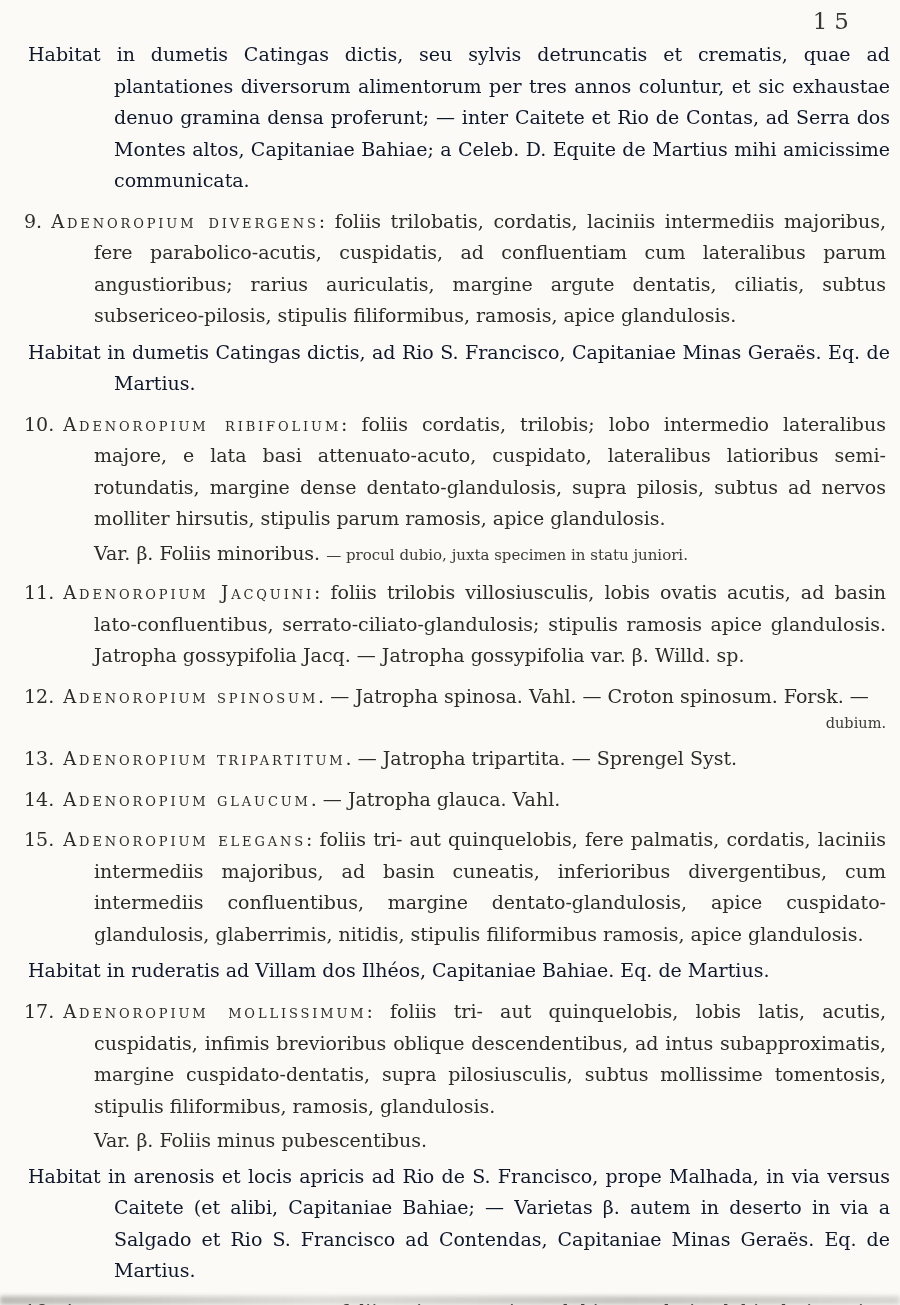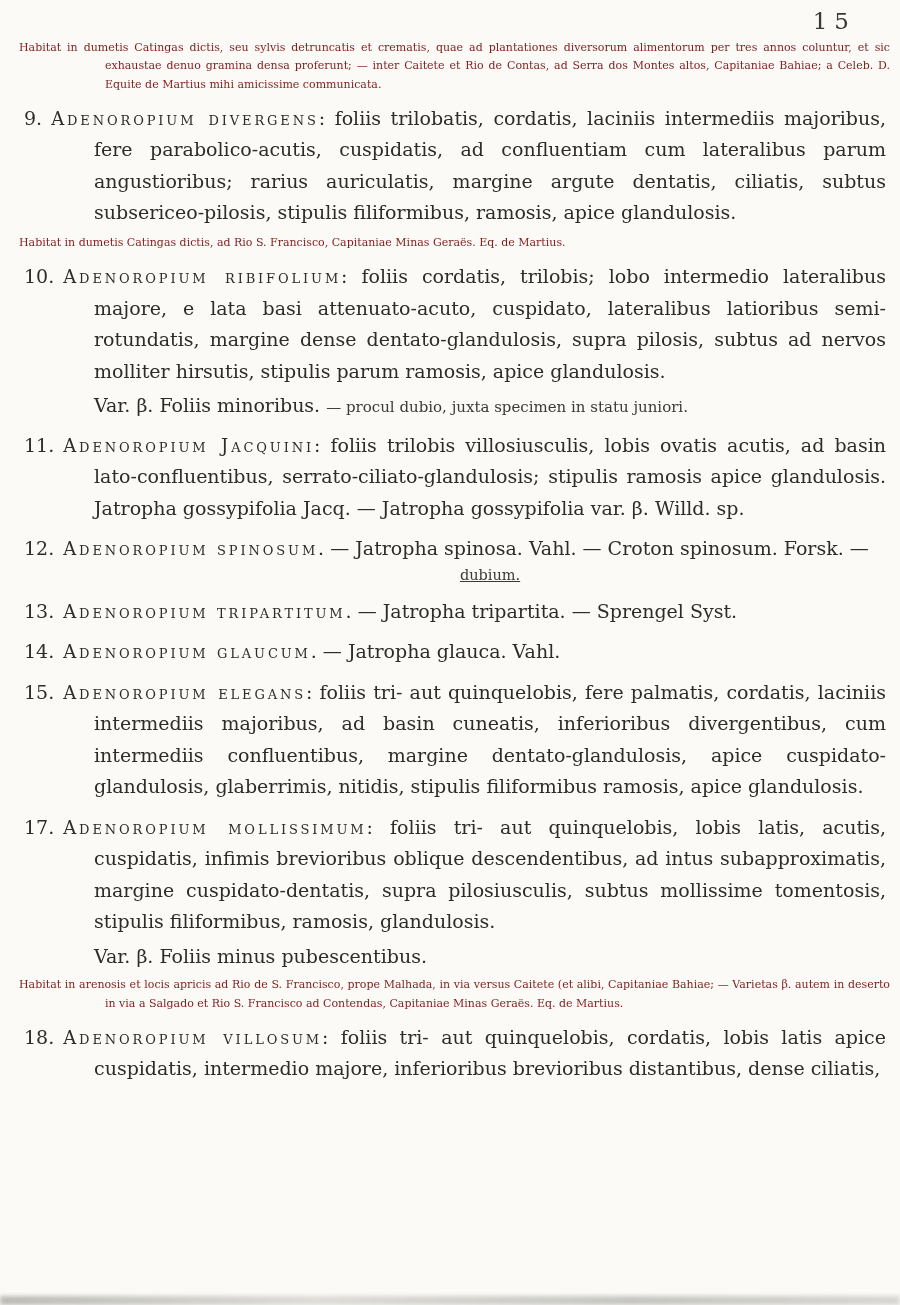--- a/index.html
+++ b/index.html
@@ -18,27 +18,27 @@
   }
   .pagenum{
     position:absolute;
     top:8px;
     right:44px;
     font-size:23px;
     letter-spacing:7px;
     color:#3a3833;
   }
   .habitat{
-    font-size:11px;
+    font-size:19px;
     line-height:1.66;
     text-align:justify;
     padding-left:94px;
     text-indent:-86px;
-    margin:5px 0 5px 3px;
-    color:#7f1d1d;
+    margin:5px 0 5px 12px;
+    color:#0f172a;
   }
   .entry{
     font-size:19px;
     line-height:1.66;
     text-align:justify;
     padding-left:86px;
     text-indent:-70px;
     margin:9px 4px 3px 0;
   }
   .entry .num{
@@ -47,23 +47,22 @@
   .sc{
     font-variant:small-caps;
     letter-spacing:0.16em;
     font-size:18px;
   }
   .note-line{
     display:block;
     text-indent:0;
     font-size:14.5px;
     line-height:1.5;
-    text-align:center;
+    text-align:right;
     color:#3c3a34;
-    text-decoration:underline;
   }
   .variant{
     font-size:19px;
     line-height:1.55;
     margin:4px 0 4px 86px;
     text-align:left;
   }
   .variant .note{
     font-size:15px;
     color:#3c3a34;
@@ -89,19 +88,20 @@
       <div class="habitat">Habitat in dumetis Catingas dictis, seu sylvis detruncatis et crematis, quae ad plantationes diversorum alimentorum per tres annos coluntur, et sic exhaustae denuo gramina densa proferunt; — inter Caitete et Rio de Contas, ad Serra dos Montes altos, Capitaniae Bahiae; a Celeb. D. Equite de Martius mihi amicissime communicata.</div>
       <div class="entry"><span class="num">9.</span><span class="sc">Adenoropium divergens</span><span>: foliis trilobatis, cordatis, laciniis intermediis majoribus, fere parabolico-acutis, cuspidatis, ad confluentiam cum lateralibus parum angustioribus; rarius auriculatis, margine argute dentatis, ciliatis, subtus subsericeo-pilosis, stipulis filiformibus, ramosis, apice glandulosis.</span></div>
       <div class="habitat">Habitat in dumetis Catingas dictis, ad Rio S. Francisco, Capitaniae Minas Geraës. Eq. de Martius.</div>
       <div class="entry"><span class="num">10.</span><span class="sc">Adenoropium ribifolium</span><span>: foliis cordatis, trilobis; lobo intermedio lateralibus majore, e lata basi attenuato-acuto, cuspidato, lateralibus latioribus semi-rotundatis, margine dense dentato-glandulosis, supra pilosis, subtus ad nervos molliter hirsutis, stipulis parum ramosis, apice glandulosis.</span></div>
       <div class="variant"><span>Var. β. Foliis minoribus. </span><span class="note">— procul dubio, juxta specimen in statu juniori.</span></div>
       <div class="entry"><span class="num">11.</span><span class="sc">Adenoropium Jacquini</span><span>: foliis trilobis villosiusculis, lobis ovatis acutis, ad basin lato-confluentibus, serrato-ciliato-glandulosis; stipulis ramosis apice glandulosis. Jatropha gossypifolia Jacq. — Jatropha gossypifolia var. β. Willd. sp.</span></div>
       <div class="entry"><span class="num">12.</span><span class="sc">Adenoropium spinosum</span><span>. — Jatropha spinosa. Vahl. — Croton spinosum. Forsk. —</span><span class="note-line">dubium.</span></div>
       <div class="entry"><span class="num">13.</span><span class="sc">Adenoropium tripartitum</span><span>. — Jatropha tripartita. — Sprengel Syst.</span></div>
       <div class="entry"><span class="num">14.</span><span class="sc">Adenoropium glaucum</span><span>. — Jatropha glauca. Vahl.</span></div>
       <div class="entry"><span class="num">15.</span><span class="sc">Adenoropium elegans</span><span>: foliis tri- aut quinquelobis, fere palmatis, cordatis, laciniis intermediis majoribus, ad basin cuneatis, inferioribus divergentibus, cum intermediis confluentibus, margine dentato-glandulosis, apice cuspidato-glandulosis, glaberrimis, nitidis, stipulis filiformibus ramosis, apice glandulosis.</span></div>
+      <div class="habitat">Habitat in ruderatis ad Villam dos Ilhéos, Capitaniae Bahiae. Eq. de Martius.</div>
       <div class="entry"><span class="num">17.</span><span class="sc">Adenoropium mollissimum</span><span>: foliis tri- aut quinquelobis, lobis latis, acutis, cuspidatis, infimis brevioribus oblique descendentibus, ad intus subapproximatis, margine cuspidato-dentatis, supra pilosiusculis, subtus mollissime tomentosis, stipulis filiformibus, ramosis, glandulosis.</span></div>
       <div class="variant"><span>Var. β. Foliis minus pubescentibus.</span></div>
       <div class="habitat">Habitat in arenosis et locis apricis ad Rio de S. Francisco, prope Malhada, in via versus Caitete (et alibi, Capitaniae Bahiae; — Varietas β. autem in deserto in via a Salgado et Rio S. Francisco ad Contendas, Capitaniae Minas Geraës. Eq. de Martius.</div>
       <div class="entry"><span class="num">18.</span><span class="sc">Adenoropium villosum</span><span>: foliis tri- aut quinquelobis, cordatis, lobis latis apice cuspidatis, intermedio majore, inferioribus brevioribus distantibus, dense ciliatis,</span></div>
     </div>
 </div>
 <div class="bottom-smudge"></div>
 
 </body></html>

